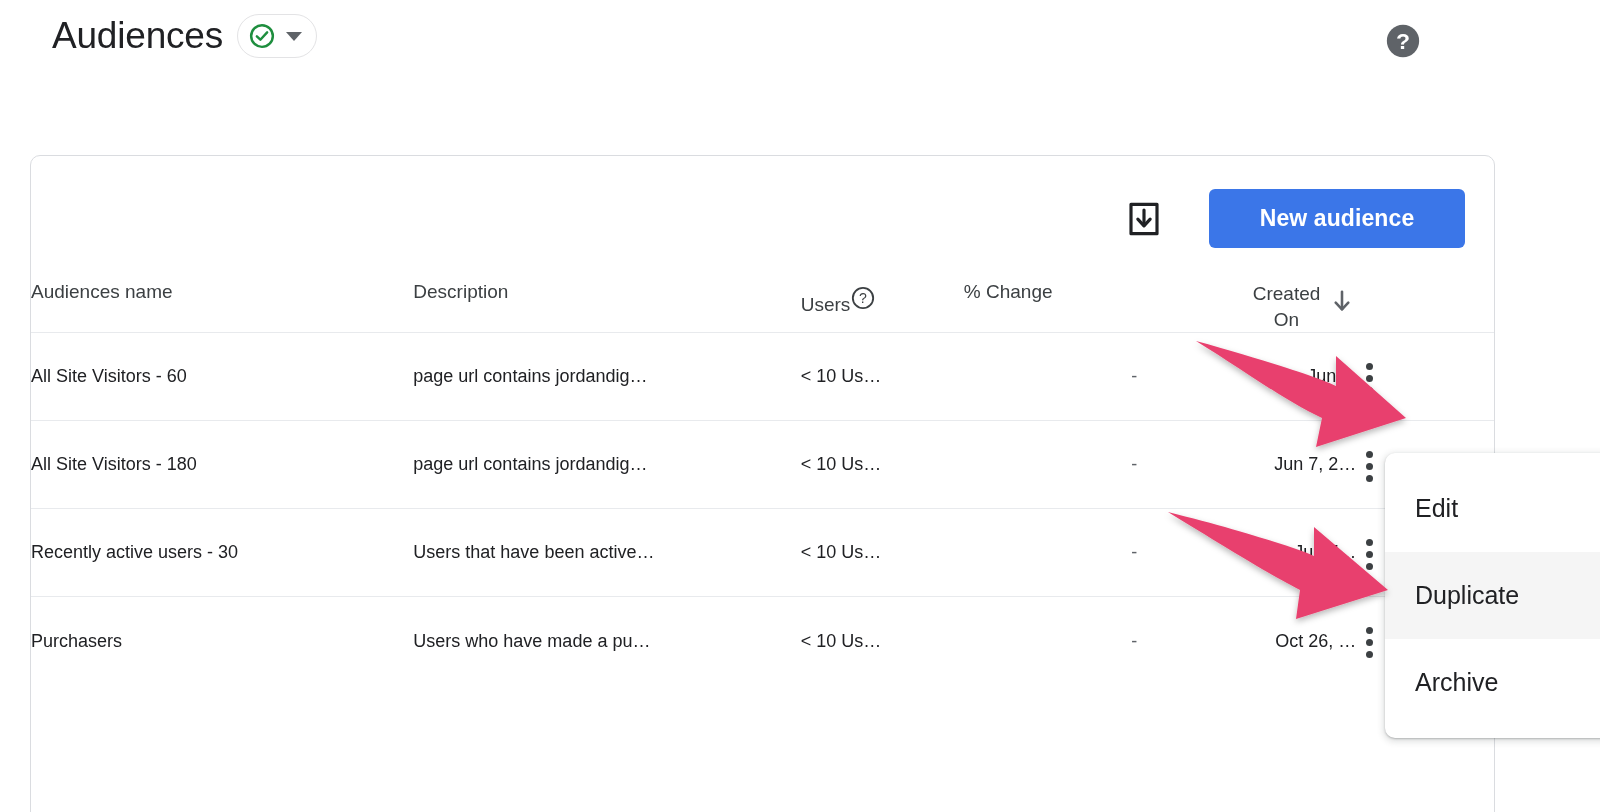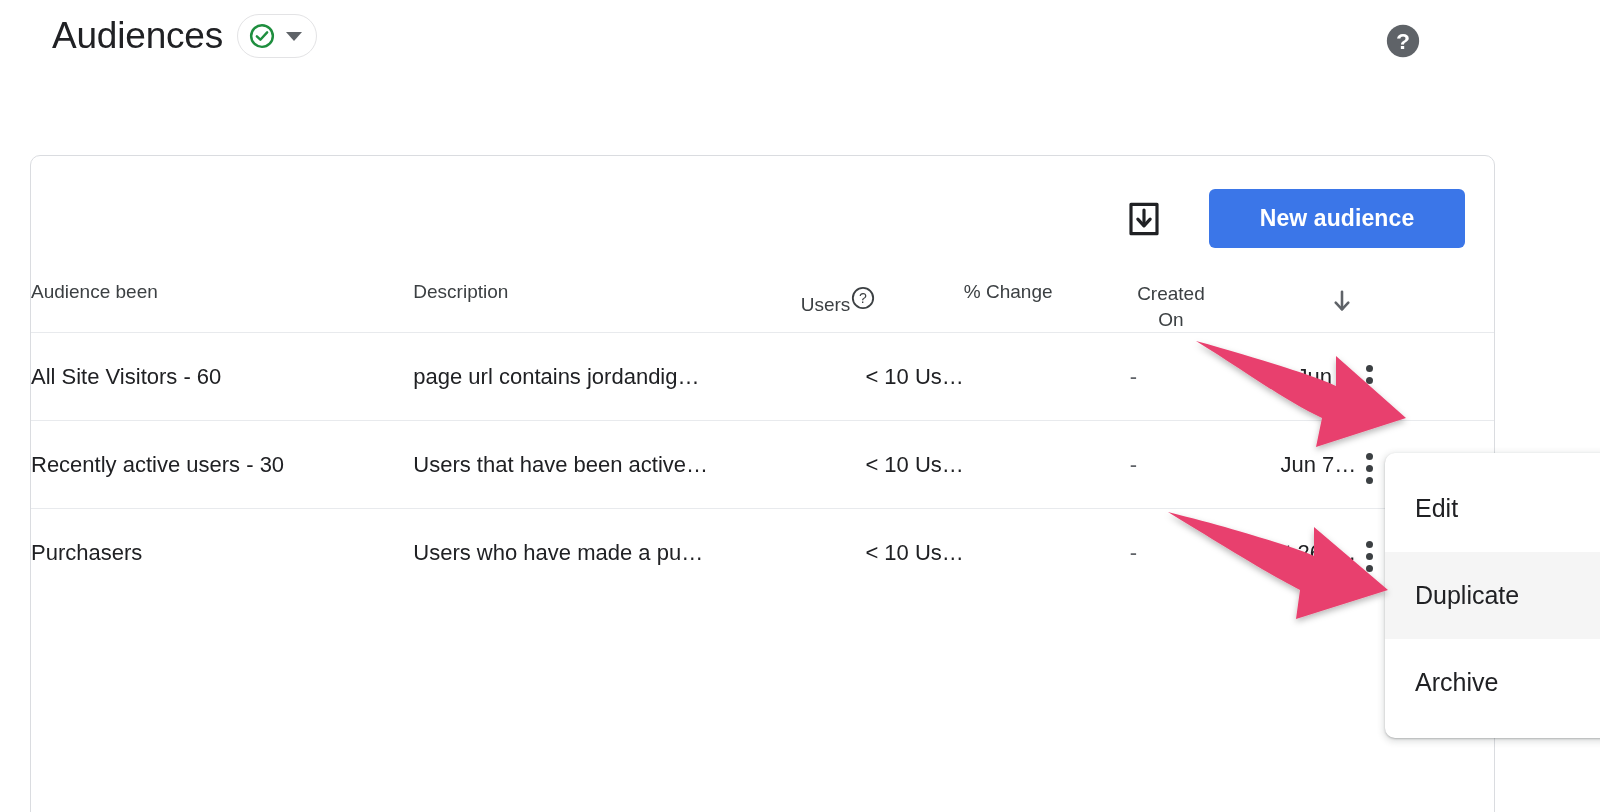--- a/index.html
+++ b/index.html
@@ -118,37 +118,37 @@
   .th-created{ width: 215px; text-align: right; }
   .th-actions{ width: 135px; }
 
   .th-users .th-inner { align-items: flex-end; }
   .th-change .th-inner { align-items: flex-end; }
 
   .help-small { margin-top: 4px; display: block; }
   .created-wrap {
     display: flex;
     align-items: flex-start;
-    gap: 15px;
-    justify-content: space-between;
+    gap: 8px;
+    justify-content: flex-end;
     width: 100%;
   }
   .created-label { text-align: center; line-height: 1.35; }
   .sort-arrow { margin-top: 6px; }
 
   tbody tr { border-top: 1px solid #e8eaed; height: 88px; }
   tbody td {
-    font-size: 22px;
+    font-size: 18px;
     color: #202124;
     white-space: nowrap;
     overflow: hidden;
   }
   td.c-name { padding-left: 130px; }
   td.c-desc { }
-  td.c-users { text-align: right; margin-top: 38px; }
+  td.c-users { text-align: left; margin-top: 38px; }
   td.c-change { text-align: right; padding-right: 62px; color: #5f6368; }
   td.c-created { text-align: right; padding-right: 88px; }
   td.c-actions { text-align: left; padding-left: 18px; }
 
   .change-down {
     color: #c5221f;
     display: inline-flex;
     align-items: center;
     gap: 2px;
     justify-content: flex-end;
@@ -236,21 +236,21 @@
           <path d="M8.3 12.1 L12 16.1 L15.7 12.1" fill="none" stroke="#202124" stroke-width="1.9" stroke-linecap="round" stroke-linejoin="round"></path>
         </svg>
       </div>
       <button class="new-audience-btn">New audience</button>
     </div>
 
     <table class="audience-table">
       <thead>
         <tr>
           <th class="th-name">
-            <span>Audience been</span>
+            <span>Audiences name</span>
           </th>
           <th class="th-desc">
             <span>Description</span>
           </th>
           <th class="th-users">
             <div class="th-inner">
               <span>Users</span>
               <span class="help-small">
                 <svg viewBox="0 0 24 24" width="26" height="26" aria-hidden="true">
                   <circle cx="12" cy="12" r="9.4" fill="none" stroke="#3c4043" stroke-width="1.7"></circle>
@@ -291,20 +291,34 @@
           <td class="c-created">Jun 7,</td>
           <td class="c-actions">
             <span class="dots-btn">
                 <i></i>
                 <i></i>
                 <i></i>
               </span>
           </td>
         </tr>
 
+        <tr>
+          <td class="c-name">All Site Visitors - 180</td>
+          <td class="c-desc">page url contains jordandig…</td>
+          <td class="c-users">&lt; 10 Us…</td>
+          <td class="c-change">-</td>
+          <td class="c-created">Jun 7, 2…</td>
+          <td class="c-actions">
+            <span class="dots-btn">
+                <i></i>
+                <i></i>
+                <i></i>
+              </span>
+          </td>
+        </tr>
 
         <tr>
           <td class="c-name">Recently active users - 30</td>
           <td class="c-desc">Users that have been active…</td>
           <td class="c-users">&lt; 10 Us…</td>
           <td class="c-change">-</td>
           <td class="c-created">Jun 7…</td>
           <td class="c-actions">
             <span class="dots-btn">
                 <i></i>

